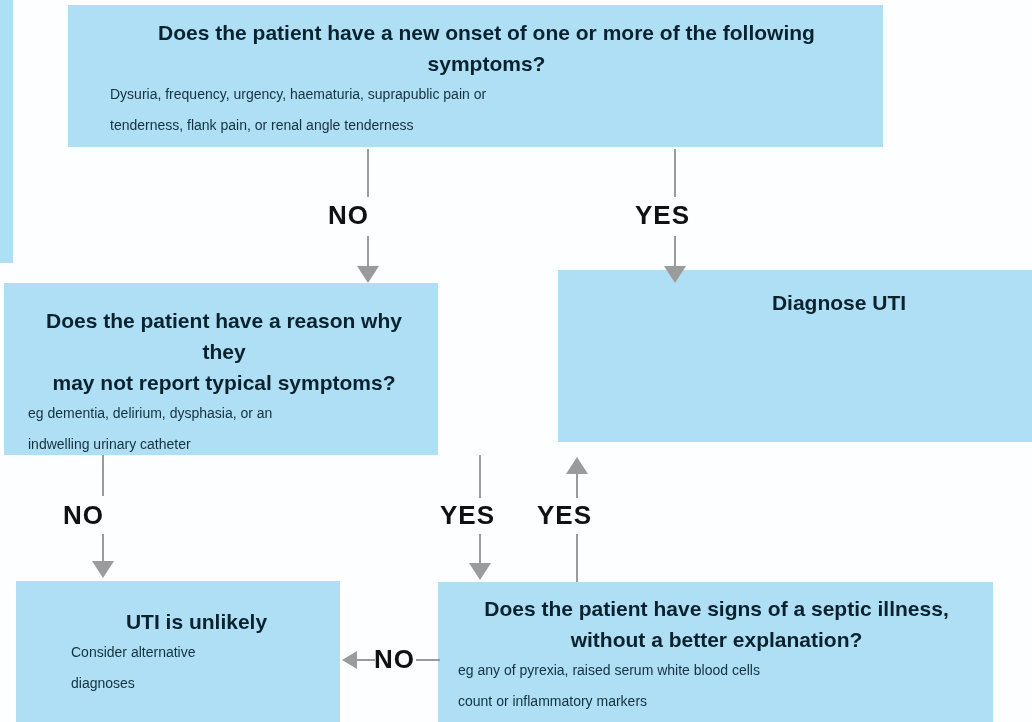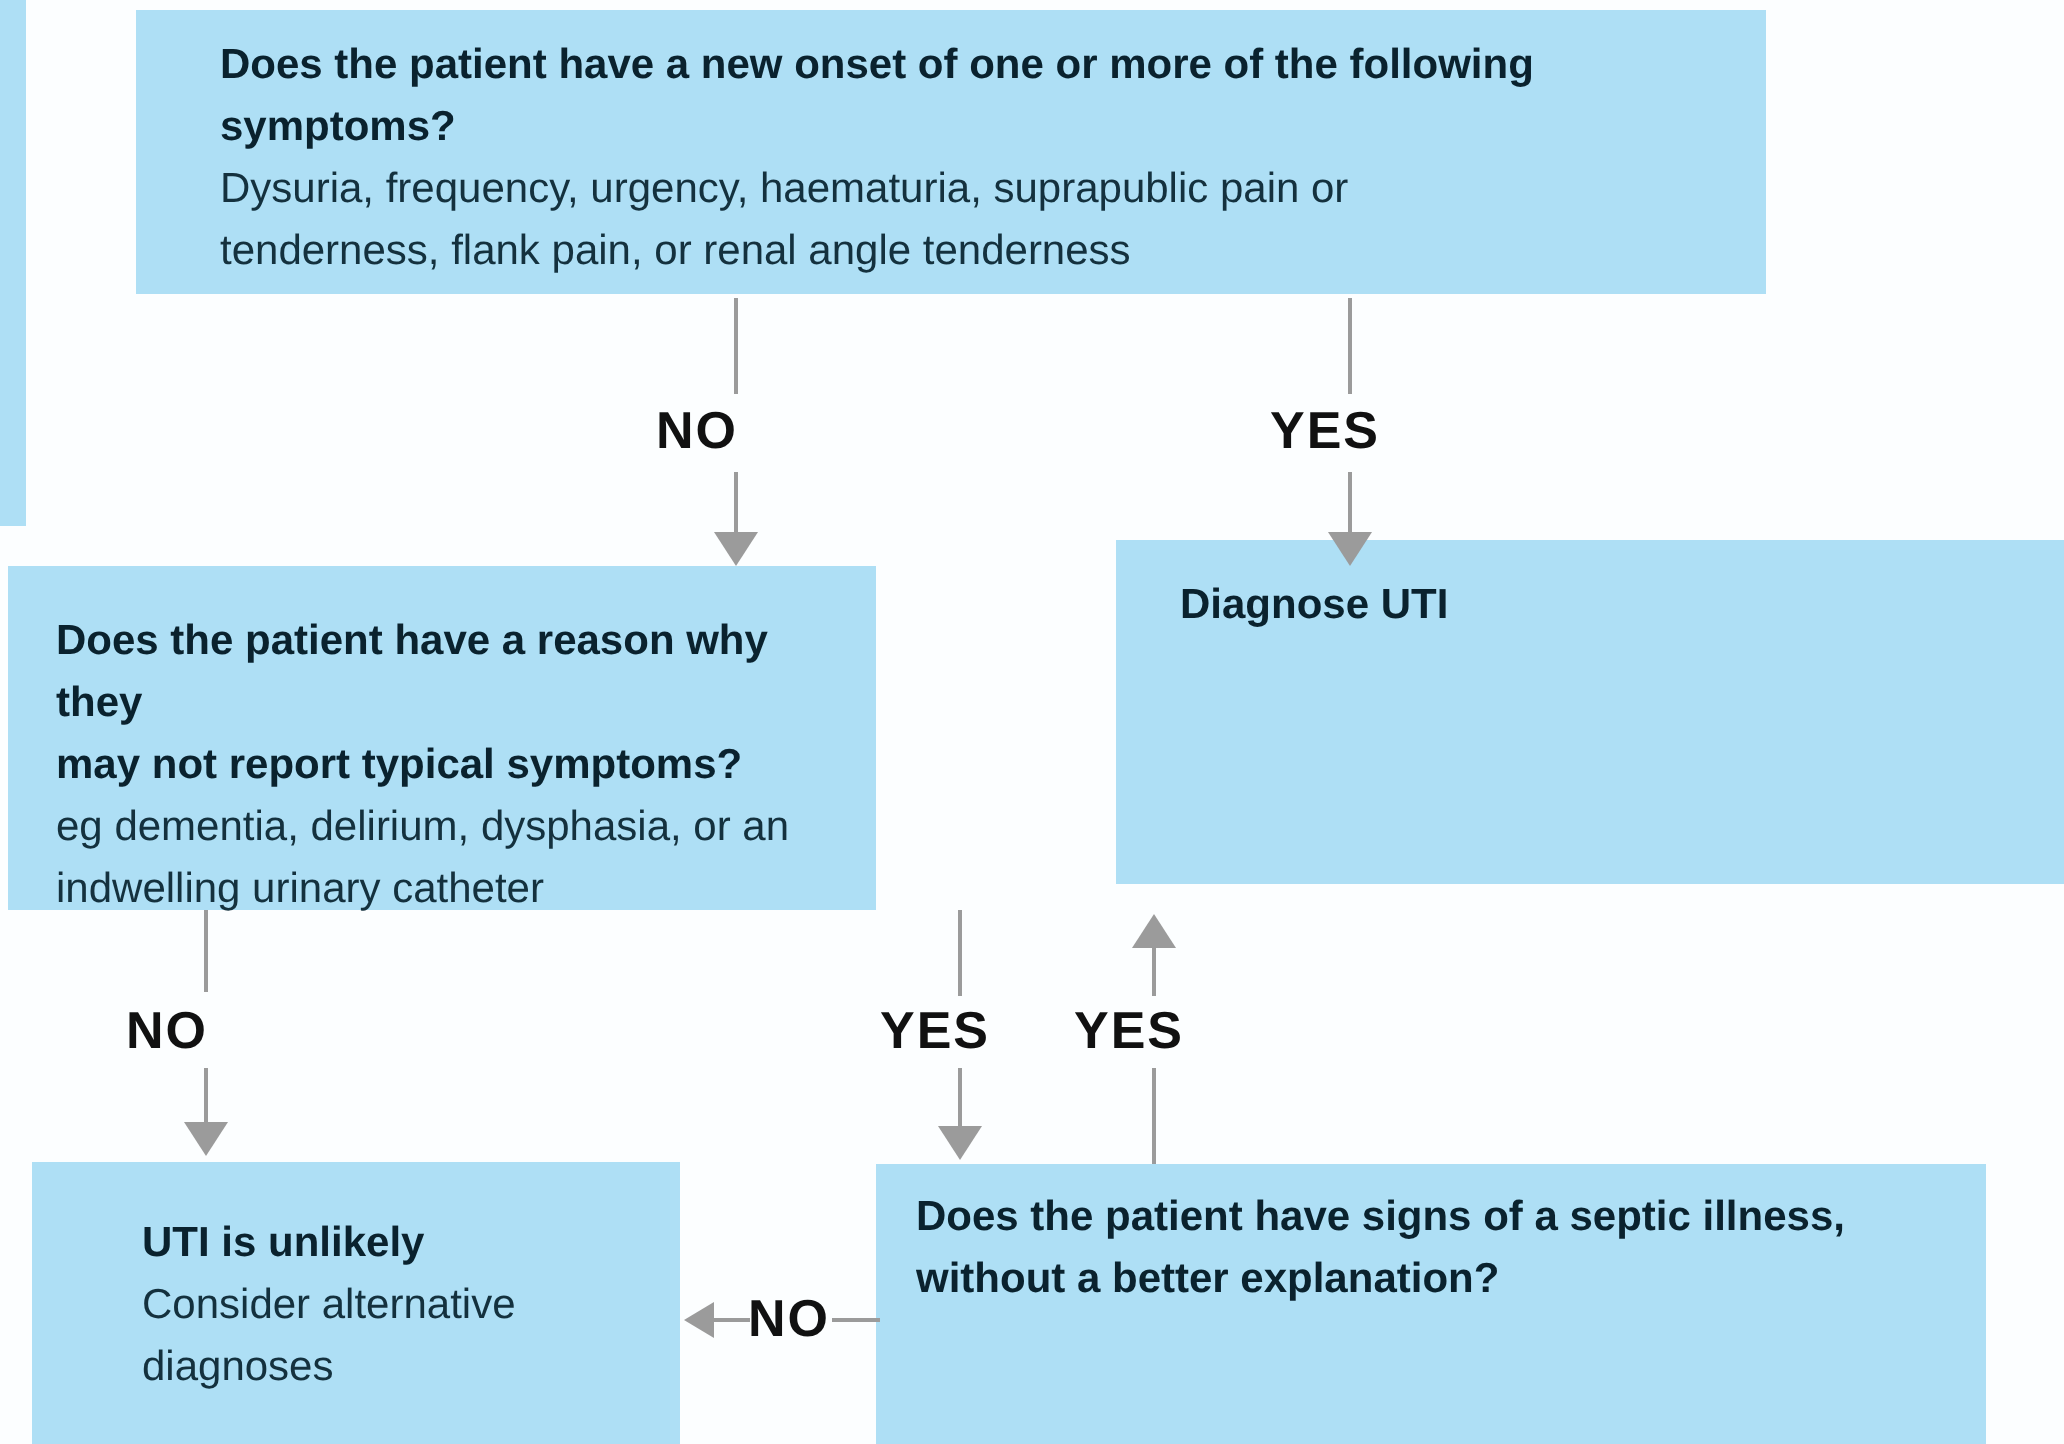--- a/index.html
+++ b/index.html
@@ -18,23 +18,24 @@
     position: absolute;
     box-sizing: border-box;
     background: var(--box-fill, #aedff5);
   }
   .node-title {
     font-weight: bold;
     font-size: 21px;
     line-height: 31px;
     color: var(--title-text, #0a222e);
     white-space: pre-line;
+    text-align: center;
   }
   .node-body {
-    font-size: 21px;
+    font-size: 14px;
     line-height: 31px;
     color: var(--body-text, #14313e);
     white-space: pre-line;
   }
   .vseg {
     position: absolute;
     width: 2px;
     background: var(--arrow, #9b9b9b);
   }
   .hseg {
@@ -101,20 +102,22 @@
 
   <div class="node" style="left:16px; top:581px; width:324px; height:156px; padding:25px 18px 0 55px;">
     <div class="node-title">UTI is unlikely</div>
     <div class="node-body">Consider alternative
 diagnoses</div>
   </div>
 
   <div class="node" style="left:438px; top:582px; width:555px; height:140px; padding:11px 18px 0 20px;">
     <div class="node-title">Does the patient have signs of a septic illness,
 without a better explanation?</div>
+    <div class="node-body">eg any of pyrexia, raised serum white blood cells
+count or inflammatory markers</div>
   </div>
 
   <div>
     <div class="vseg" style="left:367px; top:149px; height:48px;"></div>
     <div class="edge-label" style="left:328px; top:200px;">NO</div>
     <div class="vseg" style="left:367px; top:236px; height:30px;"></div>
     <div class="head-down" style="left:357px; top:266px;"></div>
   </div>
 
   <div>

